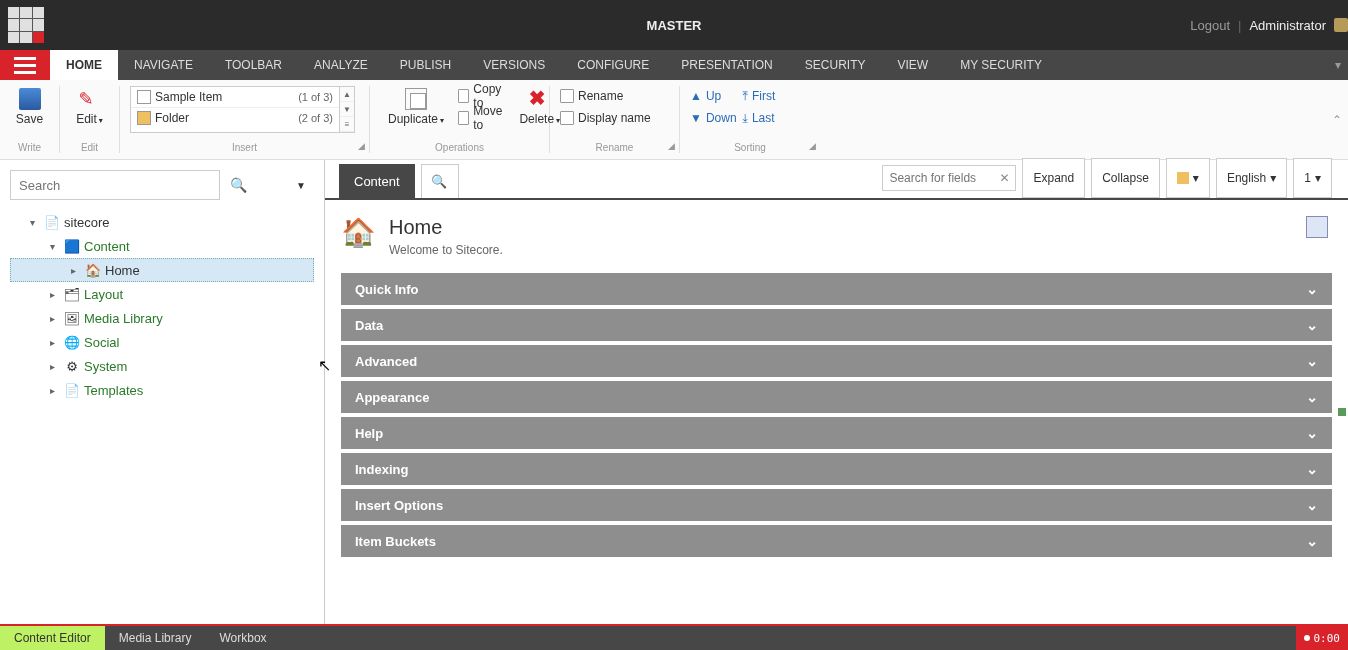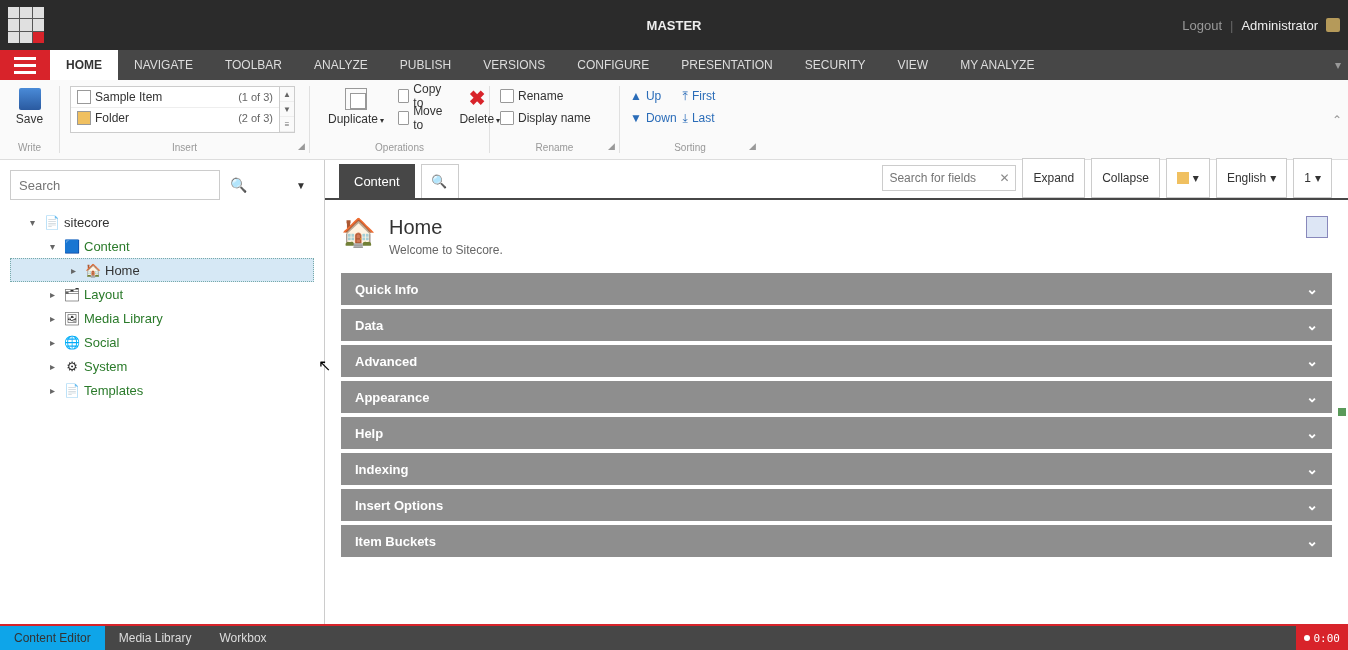--- a/index.html
+++ b/index.html
@@ -4,21 +4,21 @@
 <style>
 * { box-sizing: border-box; margin: 0; padding: 0; font-family: Arial, sans-serif; }
 body { width: 1348px; height: 650px; overflow: hidden; background: #fff; font-size: 12px; color: #333; position: relative; }
 
 
 .topbar { height: 50px; background: #2b2b2b; display: flex; align-items: center; color: #ccc; position: relative; }
 .logo { width: 36px; height: 36px; margin-left: 8px; display: grid; grid-template-columns: repeat(3,1fr); grid-template-rows: repeat(3,1fr); gap: 1px; background: #555; }
 .logo span { background: #e0e0e0; }
 .logo span:nth-child(9) { background: #d8232a; }
 .topbar-title { position: absolute; left: 50%; transform: translateX(-50%); font-weight: bold; font-size: 13px; color: #eee; }
-.topbar-right { margin-left: auto; padding-right: 8px; display: flex; align-items: center; gap: 8px; font-size: 13px; }
+.topbar-right { margin-left: auto; padding-right: 0; display: flex; align-items: center; gap: 8px; font-size: 13px; }
 .topbar-right .sep { color: #666; }
 .user-icon { width: 14px; height: 14px; background: #b59a5a; border-radius: 2px; }
 
 
 .mainnav { height: 30px; background: #474747; display: flex; align-items: stretch; position: relative; }
 .hamburger { width: 50px; background: #d8232a; display: flex; flex-direction: column; justify-content: center; align-items: center; gap: 4px; }
 .hamburger span { width: 22px; height: 3px; background: #fff; }
 .mainnav-tabs { display: flex; }
 .mainnav-tab { padding: 0 16px; display: flex; align-items: center; color: #ddd; font-size: 12px; cursor: pointer; }
 .mainnav-tab.active { background: #fff; color: #333; font-weight: bold; }
@@ -95,21 +95,21 @@
 .mini-marker { position:absolute; right:2px; top:248px; width:8px; height:8px; background:#5a9a5a; }
 
 
 .right-body::-webkit-scrollbar { width:14px; }
 .right-body::-webkit-scrollbar-track { background:#eee; }
 .right-body::-webkit-scrollbar-thumb { background:#bbb; }
 
 
 .bottombar { position:absolute; bottom:0; left:0; right:0; height:26px; background:#474747; border-top:2px solid #d8232a; display:flex; align-items:stretch; }
 .bottom-tab { padding:0 14px; display:flex; align-items:center; color:#ddd; font-size:12px; cursor:pointer; }
-.bottom-tab.active { background:#0ea5e9; color:#333; }
+.bottom-tab.active { background:#bef264; color:#333; }
 .bottom-timer { margin-left:auto; background:#d8232a; color:#fff; padding:0 8px; display:flex; align-items:center; font-size:11px; font-family:monospace; }
 </style>
 </head>
 <body>
 
 <div class="topbar">
   <div class="logo">
     <span></span>
       <span></span>
       <span></span>
@@ -139,32 +139,39 @@
       <div class="mainnav-tab active">HOME</div>
       <div class="mainnav-tab">NAVIGATE</div>
       <div class="mainnav-tab">TOOLBAR</div>
       <div class="mainnav-tab">ANALYZE</div>
       <div class="mainnav-tab">PUBLISH</div>
       <div class="mainnav-tab">VERSIONS</div>
       <div class="mainnav-tab">CONFIGURE</div>
       <div class="mainnav-tab">PRESENTATION</div>
       <div class="mainnav-tab">SECURITY</div>
       <div class="mainnav-tab">VIEW</div>
-      <div class="mainnav-tab">MY ANALYZE</div>
+      <div class="mainnav-tab">MY SECURITY</div>
     </div>
   <div class="mainnav-caret">▾</div>
 </div>
 
 <div class="ribbon">
   <div class="ribbon-group" style="width:60px">
     <div class="big-btn">
       <span class="icon icon-save"></span>
       <span class="lbl">Save</span>
     </div>
     <div class="ribbon-group-label">Write</div>
+  </div>
+  <div class="ribbon-group" style="width:60px">
+    <div class="big-btn">
+      <span class="icon icon-edit"></span>
+      <span class="lbl"><span>Edit</span><span class="caret">▾</span></span>
+    </div>
+    <div class="ribbon-group-label">Edit</div>
   </div>
   <div class="ribbon-group" style="width:250px">
     <div style="display:flex">
       <div class="insert-list" id="insert-list">
           <div class="insert-row">
             <span class="ic" style="border:1px solid #999;background:#fff"></span>
             <span>Sample Item</span>
             <span class="count">(1 of 3)</span>
           </div>
           <div class="insert-row">

